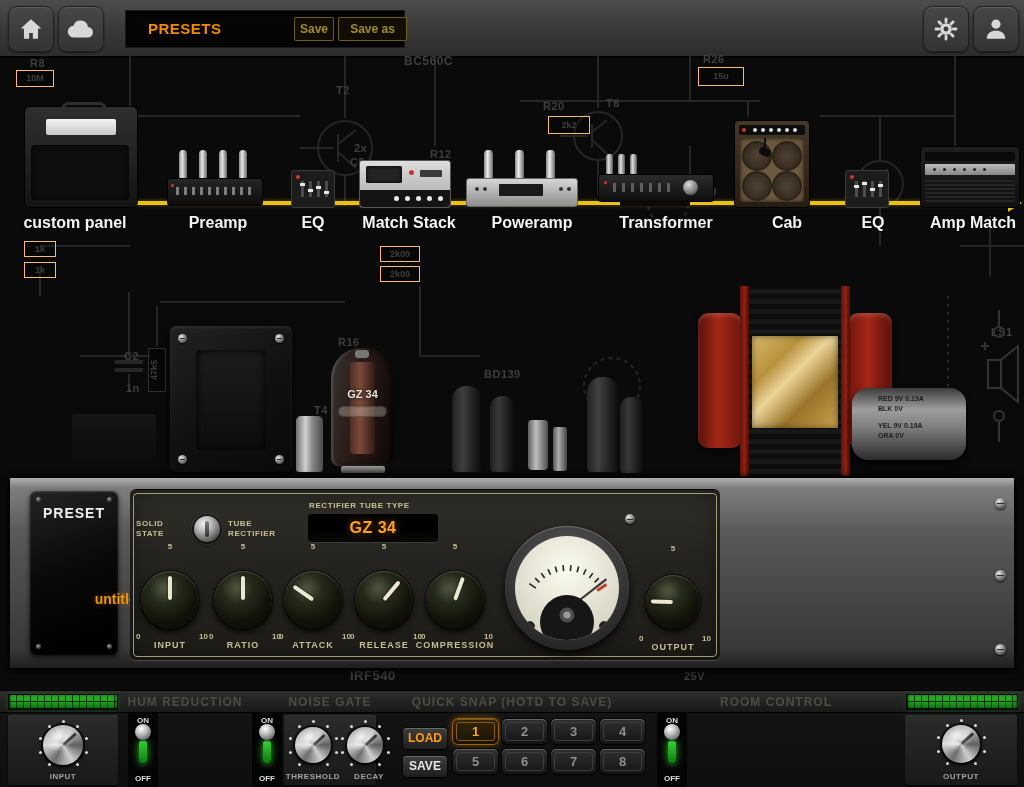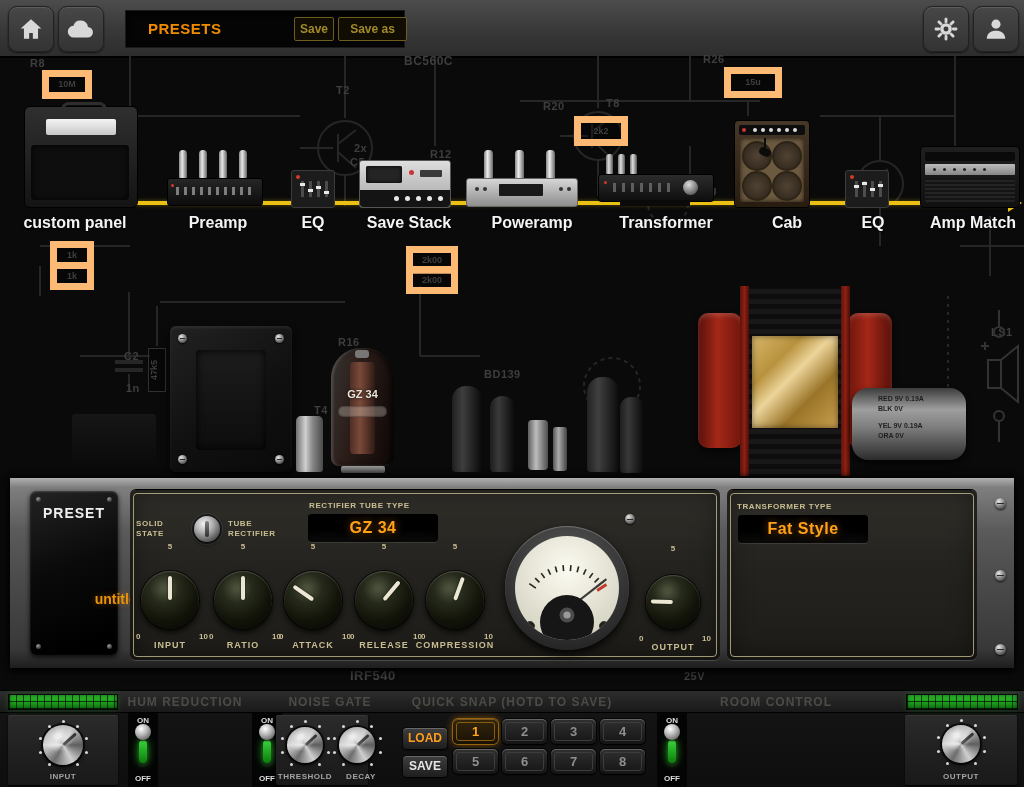--- a/index.html
+++ b/index.html
@@ -16,22 +16,22 @@
           display:flex;align-items:center;justify-content:center;}
   .presets-display{position:absolute;left:125px;top:10px;width:278px;height:36px;background:#050505;
           border:1px solid #1a1a1a;box-shadow:inset 0 2px 6px #000;}
   .presets-label{position:absolute;left:22px;top:9px;font:bold 15px/18px "Liberation Sans",sans-serif;
           color:#f08c00;letter-spacing:.5px;}
   .save-btn{position:absolute;top:6px;height:24px;background:#120d02;border:1px solid #6e5c1c;border-radius:2px;
           color:#a08a2a;font:bold 12px/22px "Liberation Sans",sans-serif;text-align:center;padding:0;}
 
   
   .slab{position:absolute;color:#3e3e3e;font:bold 11px/12px "Liberation Sans",sans-serif;letter-spacing:.5px;}
-  .sbox{position:absolute;border:7px solid #fdba74;color:#3e3e3e;background:rgba(0,0,0,.25);
-        font:bold 9px/14px "Liberation Sans",sans-serif;text-align:center;margin-left:26px;}
+  .sbox{position:absolute;border:1px solid #fdba74;color:#3e3e3e;background:rgba(0,0,0,.25);
+        font:bold 9px/14px "Liberation Sans",sans-serif;text-align:center;}
   .svert{position:absolute;border:1px solid #303030;color:#3e3e3e;background:rgba(0,0,0,.25);
         font:bold 9px "Liberation Sans",sans-serif;writing-mode:vertical-rl;transform:rotate(180deg);
         text-align:center;}
 
   
   .chain-line{position:absolute;left:136px;top:201px;width:874px;height:4px;background:#e9c013;z-index:1;
         box-shadow:0 0 4px rgba(233,192,19,.4);}
   .chain-arrow{position:absolute;left:1008px;top:194px;width:0;height:0;z-index:1;
         border-left:14px solid #e9c013;border-top:9px solid transparent;border-bottom:9px solid transparent;}
   .chain-label{position:absolute;top:212px;height:22px;color:#f4f4f4;font:bold 16px/22px "Liberation Sans",sans-serif;
@@ -409,21 +409,21 @@
     <div class="abs" style="left:4px;top:5px;width:90px;height:9px;background:#0a0a0a;border-radius:2px"></div>
     <div class="abs" style="left:4px;top:17px;width:90px;height:11px;border-radius:1px;background:linear-gradient(#bcbcbc,#858585)">
       <div class="abs" style="left:8px;top:4px;width:3px;height:3px;border-radius:50%;background:#222;box-shadow:10px 0 0 #222,20px 0 0 #222,30px 0 0 #222,40px 0 0 #222,50px 0 0 #222"></div>
     </div>
     <div class="abs" style="left:4px;top:31px;width:90px;height:24px;border-radius:2px;background:repeating-linear-gradient(0deg,#242424 0 2px,#141414 2px 4px)"></div>
   </div>
 
   <span class="chain-label" style="left:5px;width:140px">custom panel</span>
   <span class="chain-label" style="left:168px;width:100px">Preamp</span>
   <span class="chain-label" style="left:283px;width:60px">EQ</span>
-  <span class="chain-label" style="left:349px;width:120px">Save Stack</span>
+  <span class="chain-label" style="left:349px;width:120px">Match Stack</span>
   <span class="chain-label" style="left:472px;width:120px">Poweramp</span>
   <span class="chain-label" style="left:606px;width:120px">Transformer</span>
   <span class="chain-label" style="left:747px;width:80px">Cab</span>
   <span class="chain-label" style="left:843px;width:60px">EQ</span>
   <span class="chain-label" style="left:913px;width:120px">Amp Match</span>
 
   <section class="rack">
 
     <div class="preset-plate">
       <div class="plate-screw" style="left:6px;top:6px"></div>
@@ -524,27 +524,20 @@
             <circle cx="52" cy="79" r="7.5" fill="#4c4c4c"></circle>
             <circle cx="52" cy="79" r="3.6" fill="#9a9a9a"></circle>
             <circle cx="15" cy="90" r="4.5" fill="#20201a" stroke="#3c3c34"></circle>
             <circle cx="89" cy="90" r="4.5" fill="#20201a" stroke="#3c3c34"></circle>
           </svg>
         </div>
       </div>
       <div class="screw" style="left:495px;top:24px;width:10px;height:10px"></div>
     </div>
 
-    <div class="panel" style="left:717px;top:12px;width:250px;height:170px">
-      <div class="panel-line"></div>
-      <span class="rl" style="left:10px;top:12px">TRANSFORMER TYPE</span>
-      <div class="lcd" style="left:11px;top:25px;width:130px;height:28px">
-        <span>Fat Style</span>
-      </div>
-    </div>
 
     <div class="screw" style="left:985px;top:20px;width:11px;height:11px"></div>
     <div class="screw" style="left:985px;top:92px;width:11px;height:11px"></div>
     <div class="screw" style="left:985px;top:166px;width:11px;height:11px"></div>
   </section>
 
   <footer class="bbar">
     <div class="bhead">
       <div class="ledmeter" style="left:8px;width:108px"></div>
       <span class="bheadtxt" style="left:110px;width:150px">HUM REDUCTION</span>
@@ -572,21 +565,21 @@
     </div>
 
     <div class="bswpanel" style="left:252px;width:30px">
       <span class="swlab" style="top:3px">ON</span>
       <div class="swtrack">
         <div class="swgreen" style="left:2px;top:14px"></div>
         <div class="swhandle" style="left:-2px;top:-2px"></div>
       </div>
       <span class="swlab" style="top:61px">OFF</span>
     </div>
-    <div class="bpanel" style="left:276px;width:92px">
+    <div class="bpanel" style="left:284px;width:92px">
       <div class="sknob" style="left:11px;top:12px;width:36px;height:36px">
         <div class="dots"></div>
           <div class="sptr"></div>
       </div>
       <div class="sknob" style="left:63px;top:12px;width:36px;height:36px">
         <div class="dots"></div>
           <div class="sptr"></div>
       </div>
       <span class="blabel" style="left:0;width:58px">THRESHOLD</span>
       <span class="blabel" style="left:58px;width:54px">DECAY</span>

